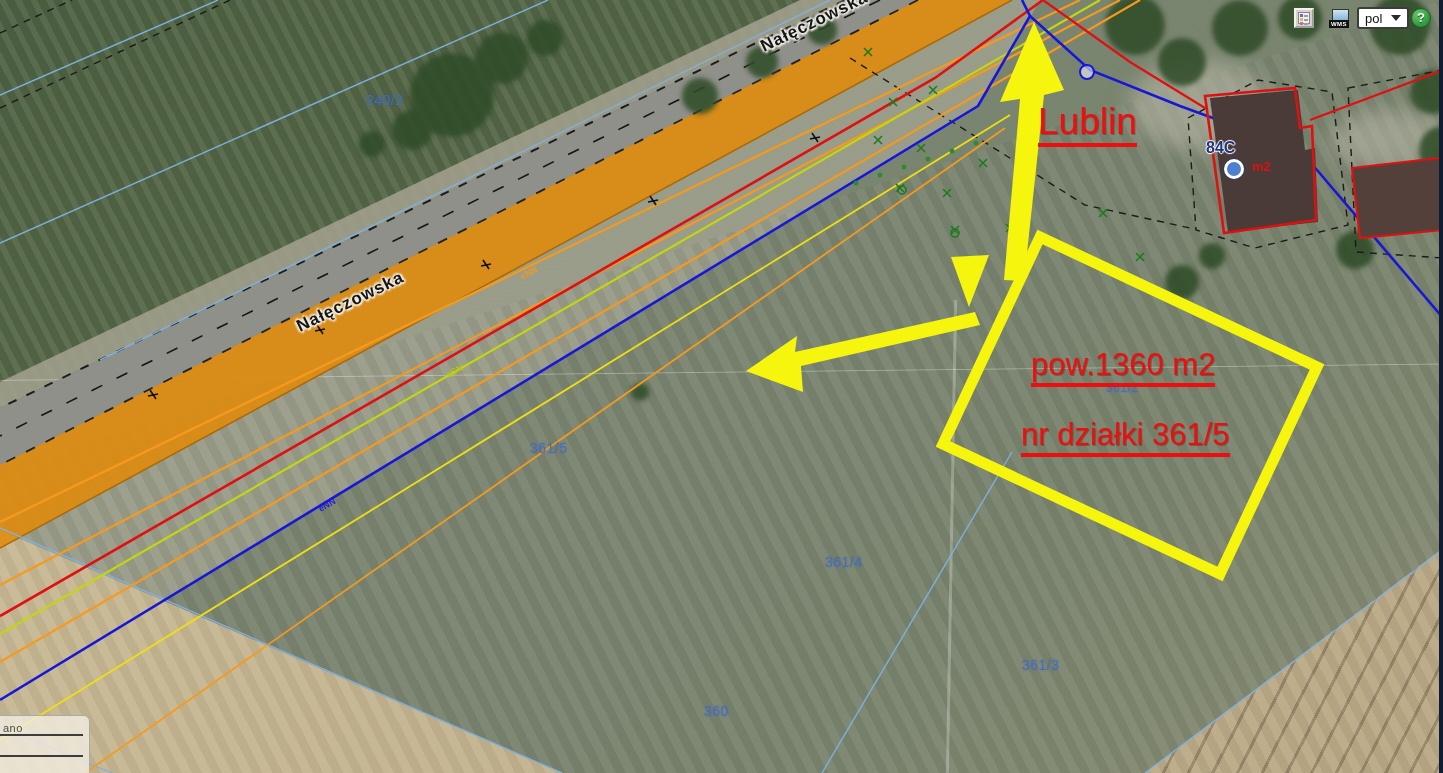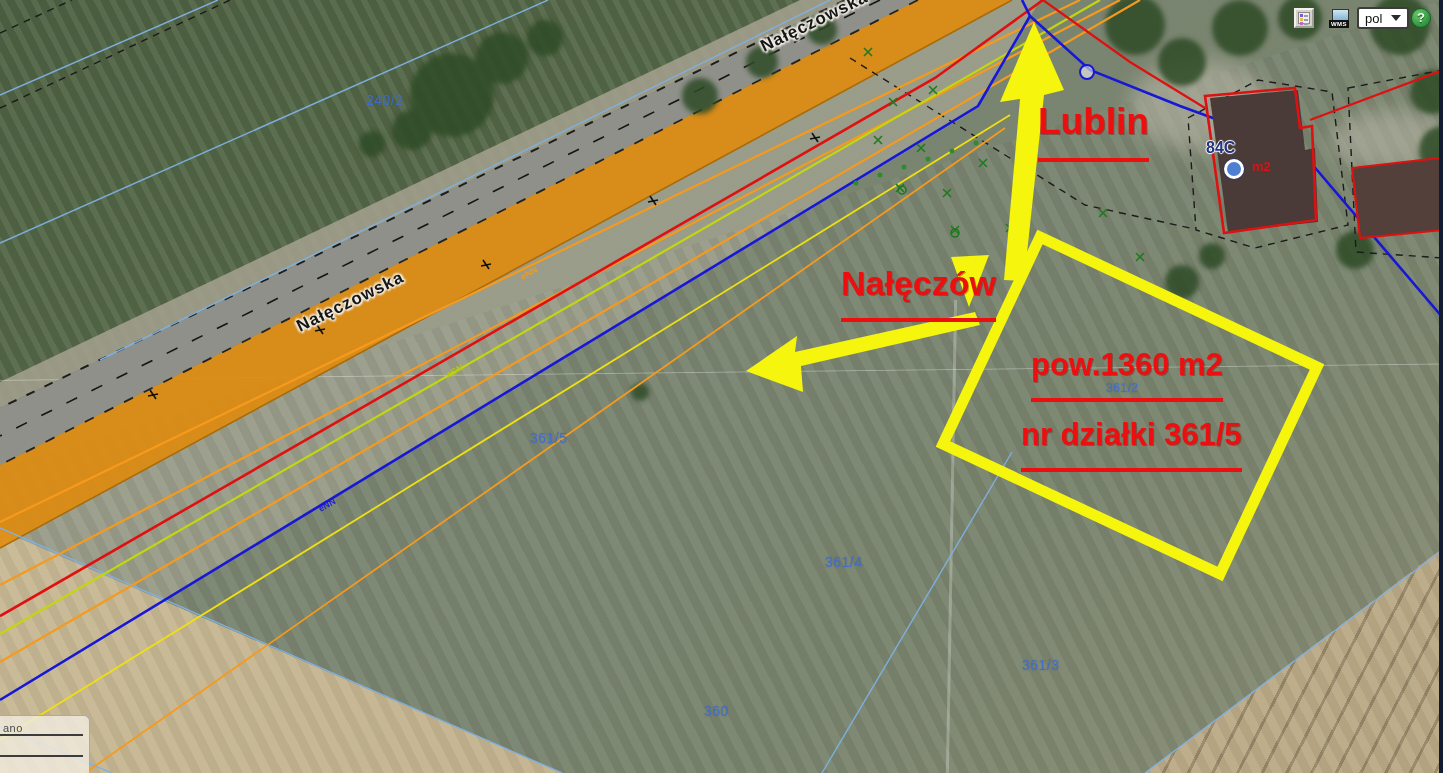--- a/index.html
+++ b/index.html
@@ -23,22 +23,22 @@
   .tan-br-stripes{clip-path:polygon(1145px 773px,1443px 548px,1443px 773px);
     background:repeating-linear-gradient(117deg,rgba(80,70,50,.35) 0 3px,rgba(0,0,0,0) 3px 22px);}
   .meadow-tex{clip-path:polygon(0px 470px,1443px 0px,1443px 773px,0px 773px);
     background:repeating-linear-gradient(63deg,rgba(255,255,255,.035) 0 9px,rgba(0,0,0,.045) 9px 18px);}
   .seam-h{left:0;top:355px;width:1443px;height:18px;
     background:linear-gradient(to bottom,transparent 45%,rgba(255,255,255,.33) 50%,transparent 55%);
     transform:rotate(-0.65deg);transform-origin:right center;}
   .seam-v{left:950px;top:300px;width:3px;height:473px;background:rgba(255,255,255,.25);transform:rotate(1deg);}
   .soft{filter:blur(10px);border-radius:50%;}
   
-  .red-anno{position:absolute;color:#ed0f0f;font-weight:bold;line-height:1.05;
-    border-bottom:4px solid #ed0f0f;padding-bottom:16px;white-space:nowrap;
+  .red-anno{position:absolute;color:#ed0f0f;font-weight:normal;line-height:1.05;
+    border-bottom:4px solid #ed0f0f;padding-bottom:1px;white-space:nowrap;
     text-shadow:1px 1px 0 rgba(110,0,0,.35);}
   .street{position:absolute;color:#161616;font-weight:bold;font-size:17px;letter-spacing:1px;white-space:nowrap;
     text-shadow:-2px 0 2px #f2f0e8,2px 0 2px #f2f0e8,0 -2px 2px #f2f0e8,0 2px 2px #f2f0e8,1px 1px 2px #f2f0e8;}
   .parcel-lbl{position:absolute;color:rgba(62,109,208,.95);font-size:14px;letter-spacing:.5px;white-space:nowrap;
     text-shadow:0 0 2px rgba(40,70,140,.25);}
   .addr{position:absolute;color:#21347e;font-weight:bold;font-size:16px;white-space:nowrap;
     text-shadow:-1px 0 1px #fff,1px 0 1px #fff,0 -1px 1px #fff,0 1px 1px #fff;}
   .cable{position:absolute;font-size:9px;font-weight:bold;white-space:nowrap;opacity:.9;}
   
   .tb-btn{position:absolute;width:20px;height:20px;background:#d6d2ca;
@@ -207,36 +207,35 @@
       <polygon points="1034,22 1064,90 1044,95 1024,281 1004,280 1020,99 1000,102" fill="#f6f50e"></polygon>
       <polygon points="746,371 797,336 795,352 975,312 980,325 801,366 803,392" fill="#f6f50e"></polygon>
       <polygon points="951,257 989,255 969,307" fill="#f6f50e"></polygon>
     </g>
   </svg>
 
   <div class="street" style="left:292px;top:292px;transform:rotate(-26deg);">Nałęczowska</div>
   <div class="street" style="left:756px;top:12px;transform:rotate(-26deg);">Nałęczowska</div>
 
   <div class="parcel-lbl" style="left:366px;top:92px;">240/2</div>
-  <div class="parcel-lbl" style="left:530px;top:430px;">361/5</div>
+  <div class="parcel-lbl" style="left:530px;top:440px;">361/5</div>
   <div class="parcel-lbl" style="left:1106px;top:381px;font-size:12px;">361/2</div>
   <div class="parcel-lbl" style="left:806px;top:554px;margin-left:19px;">361/4</div>
   <div class="parcel-lbl" style="left:1014px;top:657px;margin-left:8px;">361/3</div>
   <div class="parcel-lbl" style="left:704px;top:703px;">360</div>
 
   <div class="cable" style="left:520px;top:268px;color:#f59a1d;transform:rotate(-28deg);">eNN</div>
   <div class="cable" style="left:446px;top:366px;color:#b8c90c;transform:rotate(-28deg);">eSN</div>
   <div class="cable" style="left:318px;top:500px;color:#1717d6;transform:rotate(-30deg);">eNN</div>
 
   <div class="addr" style="left:1206px;top:139px;">84C</div>
   <div class="abs" style="left:1224px;top:159px;width:14px;height:14px;border-radius:50%;background:#4e7fd0;border:3px solid #fff;box-shadow:0 0 0 1px rgba(40,60,120,.5);"></div>
   <div class="abs" style="left:1252px;top:159px;font-size:13px;color:#dd1111;font-weight:bold;">m2</div>
 
   <div class="red-anno" style="left:1038px;top:103px;font-size:37px;">Lublin</div>
-  <div class="red-anno" style="left:841px;top:266px;font-size:34px;">Nałęczów</div>
   <div class="red-anno" style="left:1031px;top:349px;font-size:31px;">pow.1360 m2</div>
   <div class="red-anno" style="left:1021px;top:419px;font-size:31px;">nr działki 361/5</div>
 
   <div class="tb-btn" style="left:1294px;top:8px;">
     <div class="legend-inner">
       <div class="lg-row">
           <span class="lg-sq" style="background:#7b5bd6;"></span>
           <span class="lg-ln"></span>
         </div>
       <div class="lg-row">

